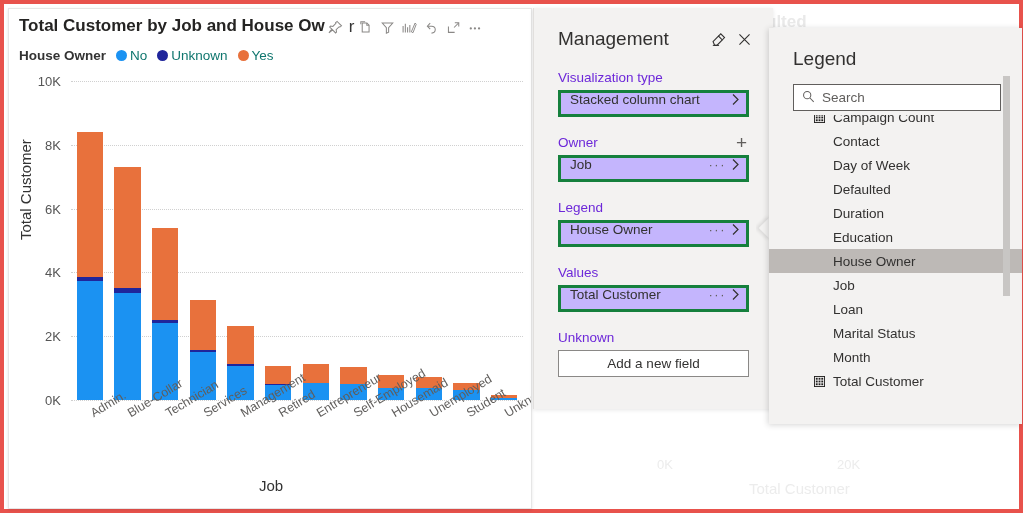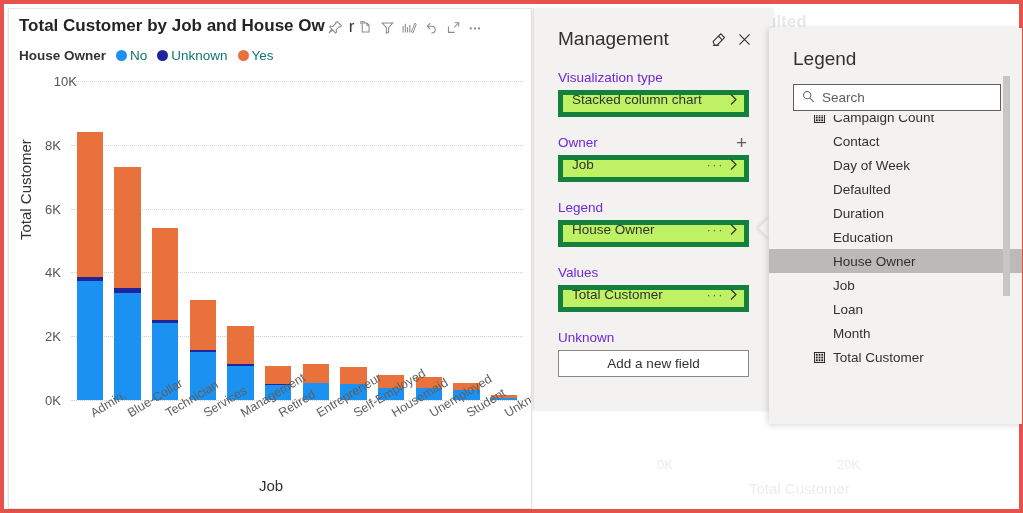--- a/index.html
+++ b/index.html
@@ -165,22 +165,22 @@
   }
   .field-label {
     font-size: 13.5px; color: #6d28d9; flex: 1;
   }
   .plus-btn {
     font-size: 19px; color: #605e5c; line-height: 14px;
     cursor: pointer; padding: 0 2px;
   }
   .field-box {
     height: 27px;
-    background: #bef264;
-    border: 5px solid #15803d;
+    background: #c4b5fd;
+    border: 3px solid #15803d;
     display: flex; align-items: center;
     padding: 0 6px 8px 9px;
     font-size: 13.5px; color: #323130;
     cursor: pointer;
   }
   .field-box .fb-text { flex: 1; white-space: nowrap; overflow: hidden; }
   .fb-dots { color: #605e5c; letter-spacing: 1.5px; font-size: 13px; margin-right: 5px; }
   .fb-chev { color: #323130; font-size: 14px; display:flex; align-items:center;}
   .addfield-box {
     height: 27px;
@@ -360,21 +360,21 @@
           <div class="gridline" style="top: 143.6px;"></div>
           <div class="gridline" style="top: 79.8px;"></div>
           <div class="gridline" style="top: 16px;"></div>
         </div>
       <div id="yticks">
           <div class="y-tick" style="top: 335px; left: 6px; width: 46px;">0K</div>
           <div class="y-tick" style="top: 271.2px; left: 6px; width: 46px;">2K</div>
           <div class="y-tick" style="top: 207.4px; left: 6px; width: 46px;">4K</div>
           <div class="y-tick" style="top: 143.6px; left: 6px; width: 46px;">6K</div>
           <div class="y-tick" style="top: 79.8px; left: 6px; width: 46px;">8K</div>
-          <div class="y-tick" style="top: 16px; left: 22px; width: 46px;">10K</div>
+          <div class="y-tick" style="top: 16px; left: 6px; width: 46px;">10K</div>
         </div>
       <div class="bars" id="bars">
           <div class="bar-group" title="Admin." style="left: 5.65px; width: 26.3667px; bottom: 105px;">
             <div class="seg" style="height: 144.826px; background: rgb(232, 113, 60);"></div>
             <div class="seg" style="height: 4.147px; background: rgb(31, 37, 155);"></div>
             <div class="seg" style="height: 118.987px; background: rgb(27, 146, 242);"></div>
           </div>
           <div class="bar-group" title="Blue-Collar" style="left: 43.3167px; width: 26.3667px; bottom: 105px;">
             <div class="seg" style="height: 121.22px; background: rgb(232, 113, 60);"></div>
             <div class="seg" style="height: 4.466px; background: rgb(31, 37, 155);"></div>
@@ -588,20 +588,23 @@
           <div class="list-item selected">
             <span>House Owner</span>
           </div>
           <div class="list-item">
             <span>Job</span>
           </div>
           <div class="list-item">
             <span>Loan</span>
           </div>
           <div class="list-item">
+            <span>Marital Status</span>
+          </div>
+          <div class="list-item">
             <span>Month</span>
           </div>
           <div class="list-item">
             <span class="li-icon">
               <svg width="11" height="11" viewBox="0 0 12 12" fill="#201f1e">
                 <rect x="0.5" y="0.5" width="11" height="11" fill="none" stroke="#201f1e"></rect>
                 <rect x="2" y="2" width="2" height="2"></rect>
                 <rect x="5" y="2" width="2" height="2"></rect>
                 <rect x="8" y="2" width="2" height="2"></rect>
                 <rect x="2" y="5" width="2" height="2"></rect>

